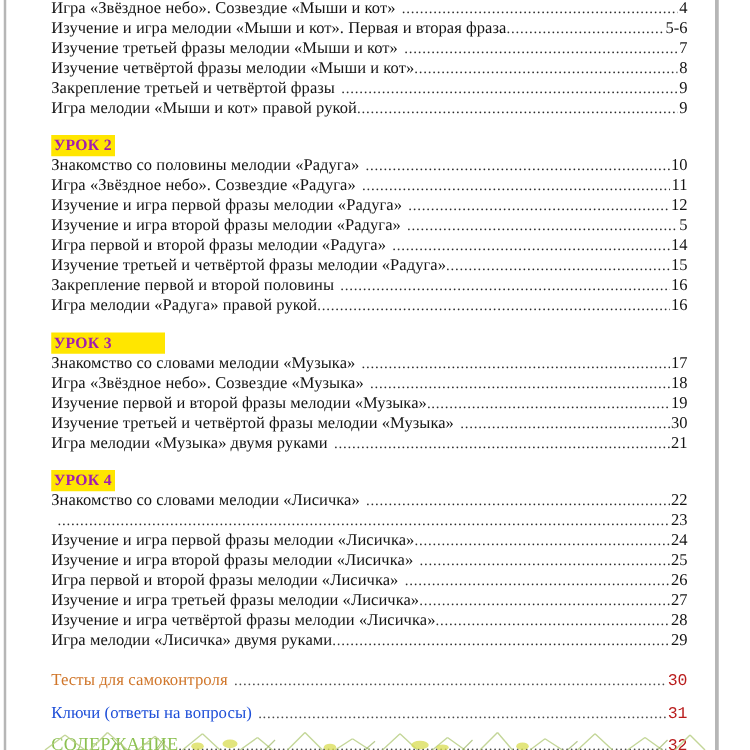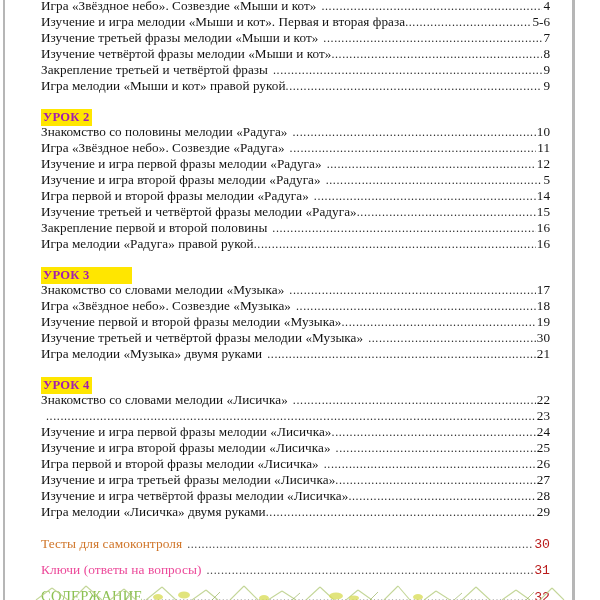--- a/index.html
+++ b/index.html
@@ -110,21 +110,21 @@
   }
   .gap-11 { height: 11px; }
   .gap-14 { height: 14px; }
 
   
   .row.tail { height: 26px; line-height: 26px; font-size: 13.4px; }
   .row.tail .leader { height: 26px; line-height: 26px; }
   .row.tail .pg { color: #b91c1c; font-family: Liberation Mono, monospace; }
   .tail-orange .label { color: #d0762a; }
   .tail-orange .leader { color: #4a4a4a; }
-  .tail-violet .label { color: #ec4899; }
+  .tail-violet .label { color: #1d4ed8; }
   .tail-violet .leader { color: #4a4a4a; }
   .tail-green  .label { color: #8cc152; font-size: 14.6px; letter-spacing: 0.2px; }
   .tail-green  .leader { color: #4a4a4a; }
 
   
   #decor {
     position: absolute;
     left: 6px;
     bottom: 0;
     width: 566px;

